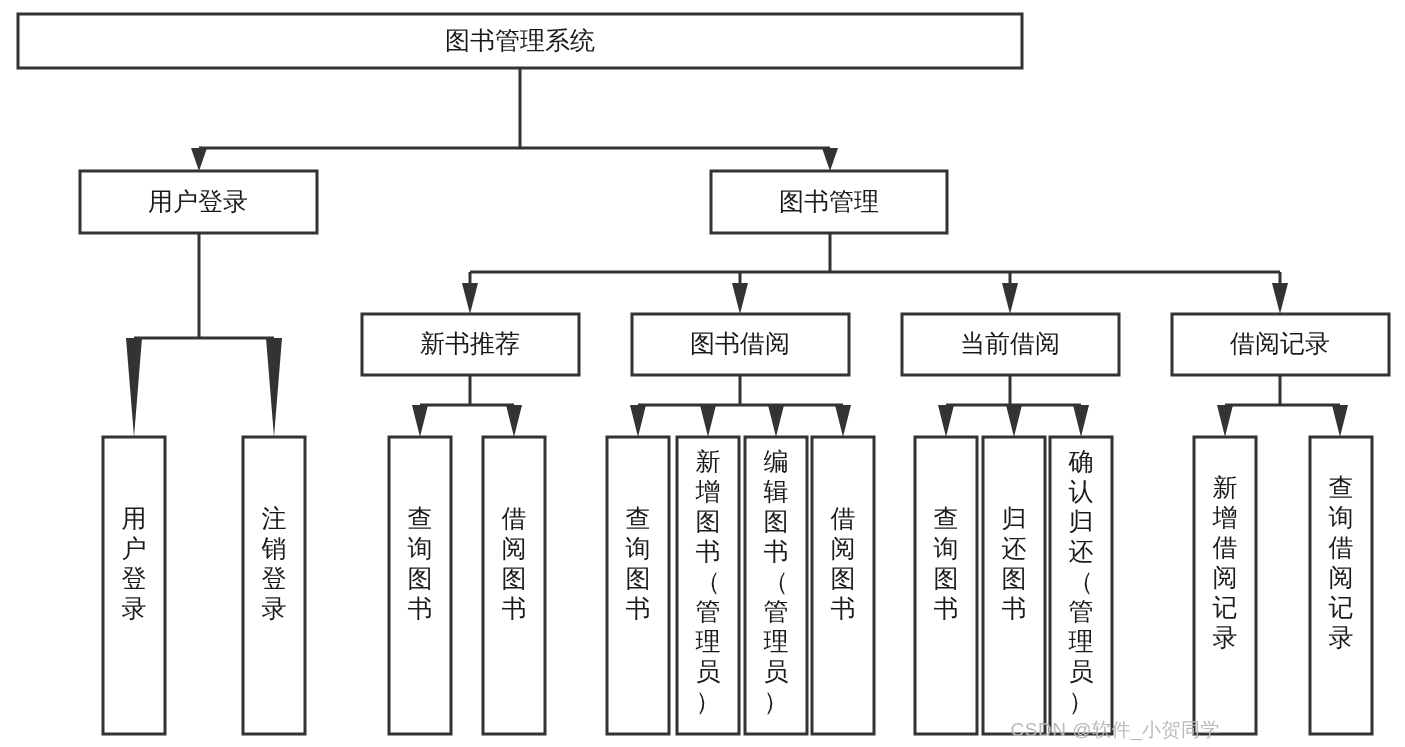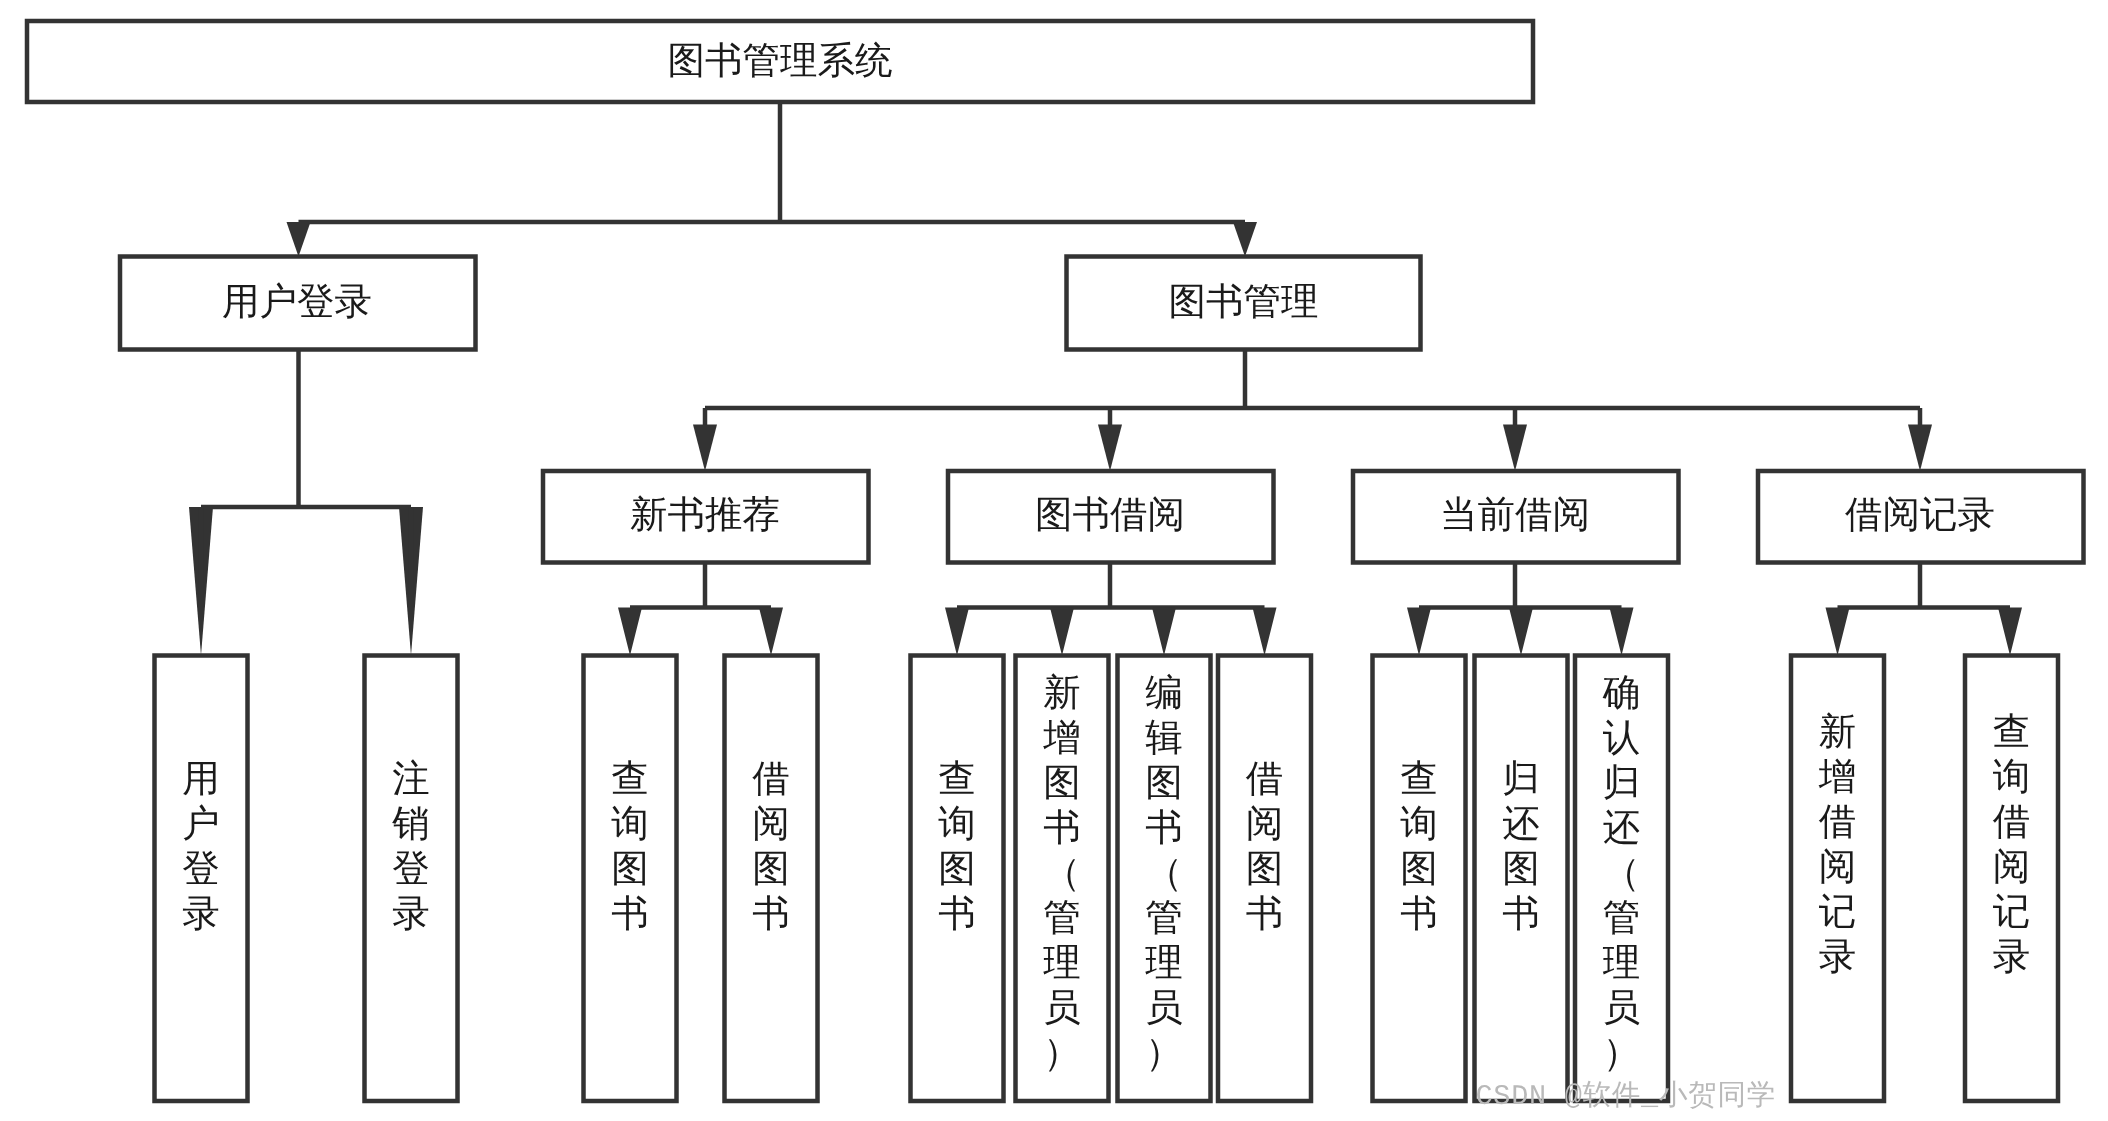--- a/index.html
+++ b/index.html
@@ -3,38 +3,38 @@
 <meta charset="utf-8">
 <title>图书管理系统结构图</title>
 <style>
   html,body{margin:0;padding:0;}
   body{
     width:1405px;height:747px;
     background:#ffffff;
     font-family:"Liberation Sans","DejaVu Sans",sans-serif;
     overflow:hidden;
   }
-  #diagram-root{position:relative;width:1192px;height:747px;}
+  #diagram-root{position:relative;width:1192px;height:747px;padding-left:36px;}
   svg#flow{position:absolute;top:0;left:0;width:1405px;height:747px;display:block;}
   .node-rect{fill:#ffffff;stroke:#333333;stroke-width:3;}
   .conn{stroke:#333333;stroke-width:3;fill:none;stroke-linecap:butt;}
   .arrow-head{fill:#333333;stroke:none;}
   .node-label{
     font-family:"Liberation Sans","DejaVu Sans",sans-serif;
     fill:#1a1a1a;
     text-anchor:middle;
     dominant-baseline:middle;
   }
   .label-h{font-size:25px;}
   .label-v{font-size:25px;}
   .vchar{font-size:25px;}
   .watermark{
     position:absolute;
     right:8px;bottom:4px;
-    font-family:Liberation Mono, monospace;
+    font-family:Liberation Sans, sans-serif;
     font-size:19px;
     color:#b9b9b9;
     letter-spacing:0.5px;
     white-space:nowrap;
     pointer-events:none;
   }
 </style>
 </head>
 <body>
 

